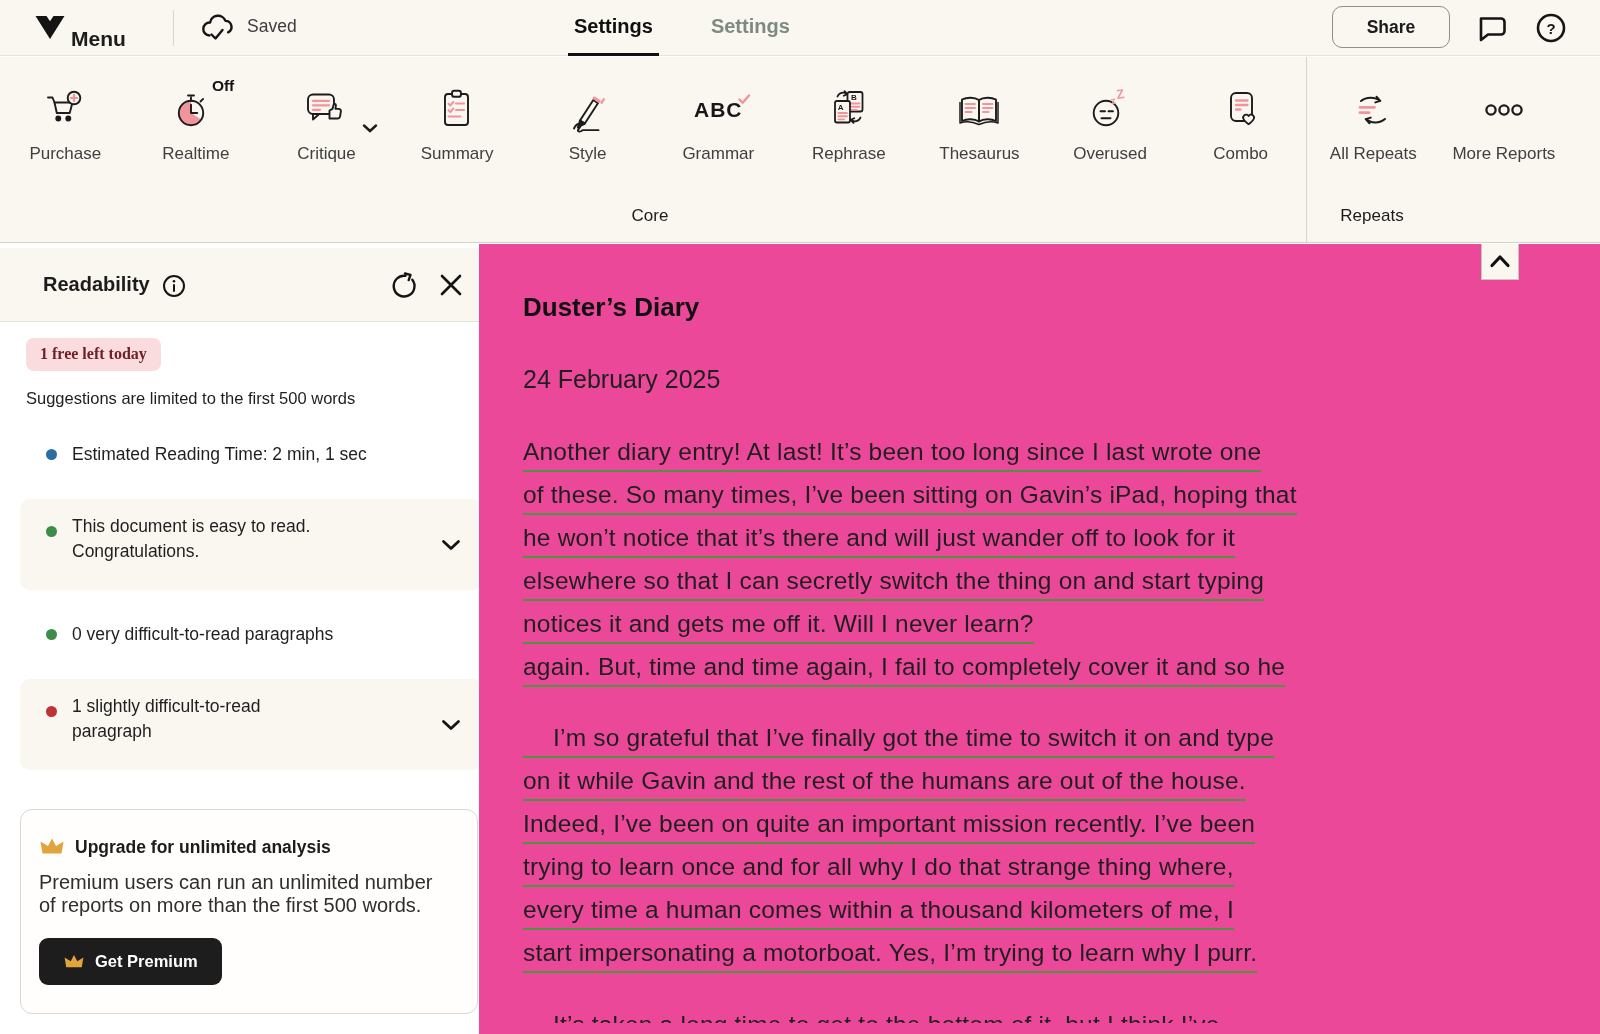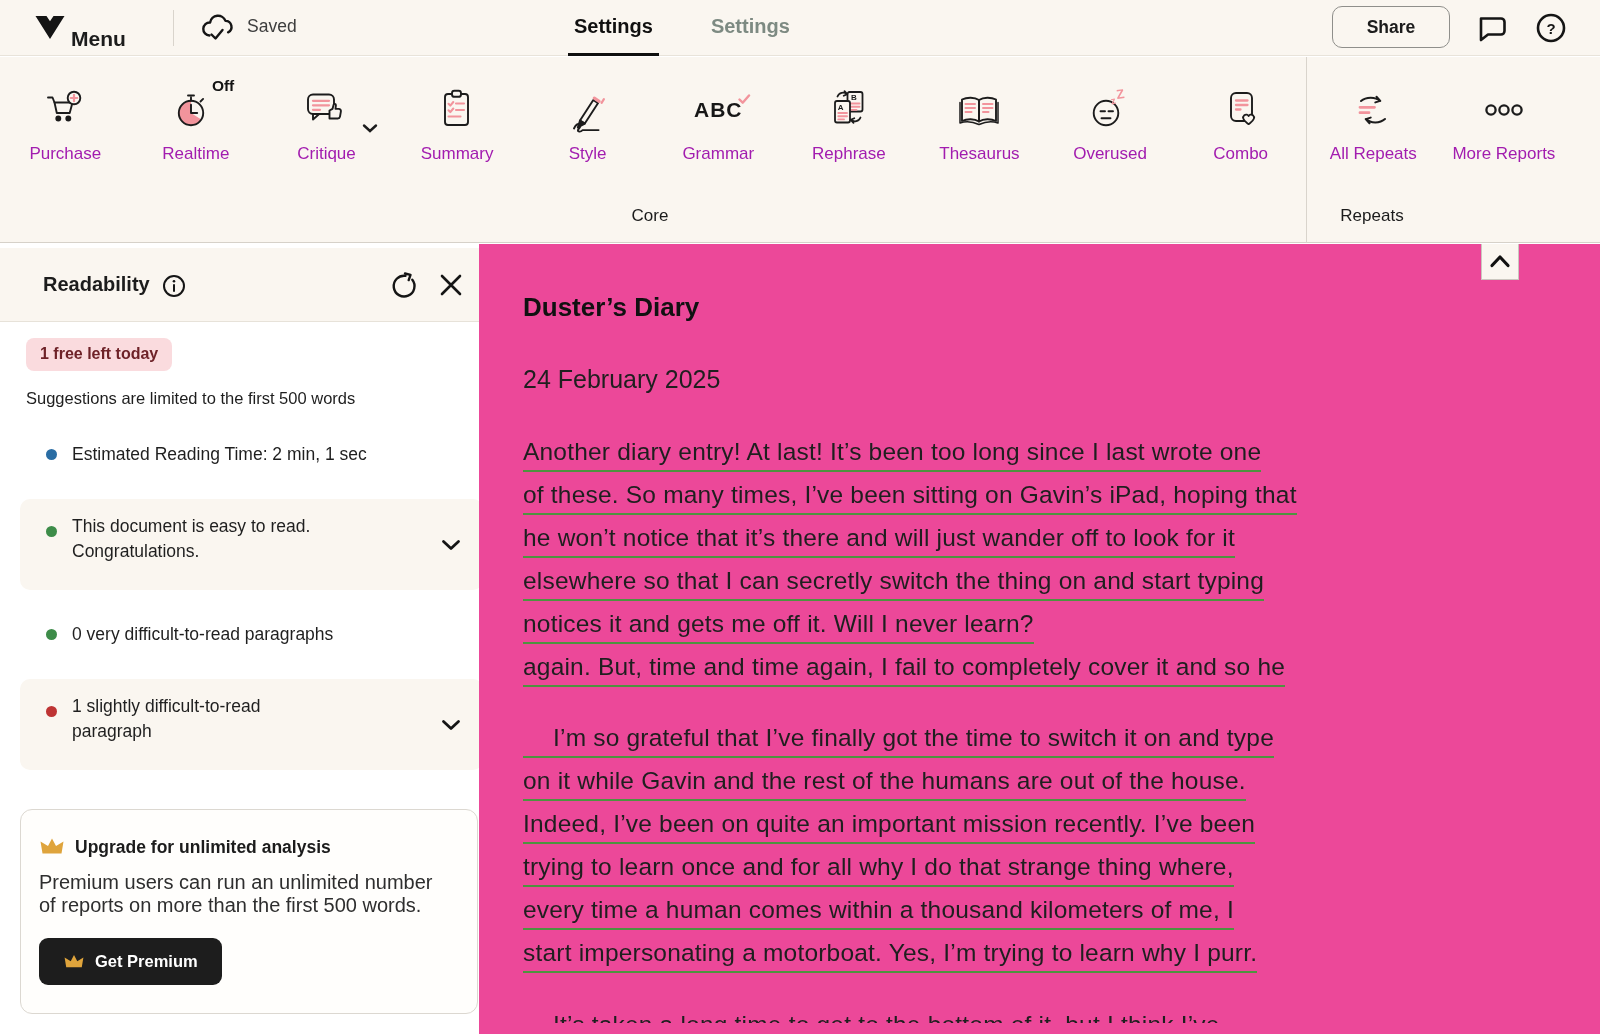--- a/index.html
+++ b/index.html
@@ -19,40 +19,40 @@
   .tab.inactive { color:#7D8A82; }
   .share-btn { position:absolute; left:1332px; top:6px; width:118px; height:42px; border:1.5px solid #8F8F8B; border-radius:10px; background:transparent; font-size:17.5px; font-weight:600; color:#1C1C1C; display:flex; align-items:center; justify-content:center; }
   .chat-icon { position:absolute; left:1474px; top:12px; }
   .help-icon { position:absolute; left:1534px; top:11px; }
 
   
   .ribbon { position:absolute; left:0; top:57px; width:1600px; height:186px; background:#FAF6F0; border-bottom:1px solid #D6D1C9; }
   .ribbon-items { position:absolute; left:0; top:22px; display:flex; }
   .ritem { width:130.6px; display:flex; flex-direction:column; align-items:center; position:relative; cursor:pointer; }
   .ritem .icon-box { height:62px; display:flex; align-items:center; justify-content:center; }
-  .ritem .rlabel { margin-top:3px; font-size:17px; color:#a21caf; white-space:nowrap; }
+  .ritem .rlabel { margin-top:3px; font-size:17px; color:#404040; white-space:nowrap; }
   .off-badge { position:absolute; top:-2px; left:50%; margin-left:16px; font-size:15.5px; font-weight:700; color:#131313; }
   .critique-chevron { position:absolute; top:44px; right:14px; }
   .group-label { position:absolute; bottom:16px; font-size:17px; color:#1B1B1B; transform:translateX(-50%); }
   .core-label { left:650px; }
   .repeats-label { left:1372px; }
   .ribbon-vdivider { position:absolute; left:1306px; top:0; width:1px; height:186px; background:#D9D4CC; }
   .repeats-items { position:absolute; left:1308px; top:22px; display:flex; }
   .grammar-glyph { position:relative; font-size:21px; font-weight:600; letter-spacing:1px; color:#171717; }
   .grammar-glyph svg { position:absolute; right:-8px; top:-4px; }
 
   
   .sidebar { position:absolute; left:0; top:248px; width:506px; height:790px; background:#fff; border-right:3px solid #0f172a; }
   .sidebar-header { height:74px; background:#FAF6F0; border-bottom:1px solid #E7E2D9; position:relative; display:flex; align-items:center; }
   .sidebar-title { margin-left:43px; font-size:20px; font-weight:700; }
   .info-icon { margin-left:12px; margin-top:2px; }
   .refresh-icon { position:absolute; right:86px; top:24px; cursor:pointer; }
   .close-icon { position:absolute; right:40px; top:25px; cursor:pointer; }
   .sbody { position:relative; padding-top:16px; }
-  .badge { display:inline-block; margin-left:26px; background:#FADBDE; color:#6E2228; font-size:16px; font-weight:700; padding:7px 14px 8px; border-radius:8px; }
+  .badge { display:inline-block; margin-left:26px; background:#FADBDE; color:#6E2228; font-size:16px; font-weight:700; padding:7px 14px 8px; border-radius:8px;font-family:Liberation Serif, serif; }
   .hint { margin:18px 26px 0; font-size:16.5px; color:#1E1E1E; }
   .slist { margin-top:34px; }
   .sitem { position:relative; margin:0 20px 32px; padding:0 56px 0 52px; }
   .sitem.card { background:#FAF6F0; border-radius:10px; padding-top:15px; padding-bottom:26px; }
   .sitem .dot { position:absolute; left:26px; width:11px; height:11px; border-radius:50%; top:7px; }
   .sitem.card .dot { top:27px; }
   .dot-blue { background:#2A6DA4; } .dot-green { background:#3D8C49; } .dot-red { background:#BE3434; }
   .itext { font-size:17.5px; line-height:25px; color:#1F1F1F; }
   .w305 { max-width:305px; } .w345 { max-width:345px; } .w260 { max-width:260px; }
   .card-chevron { position:absolute; right:22px; top:50%; margin-top:-6px; cursor:pointer; }

